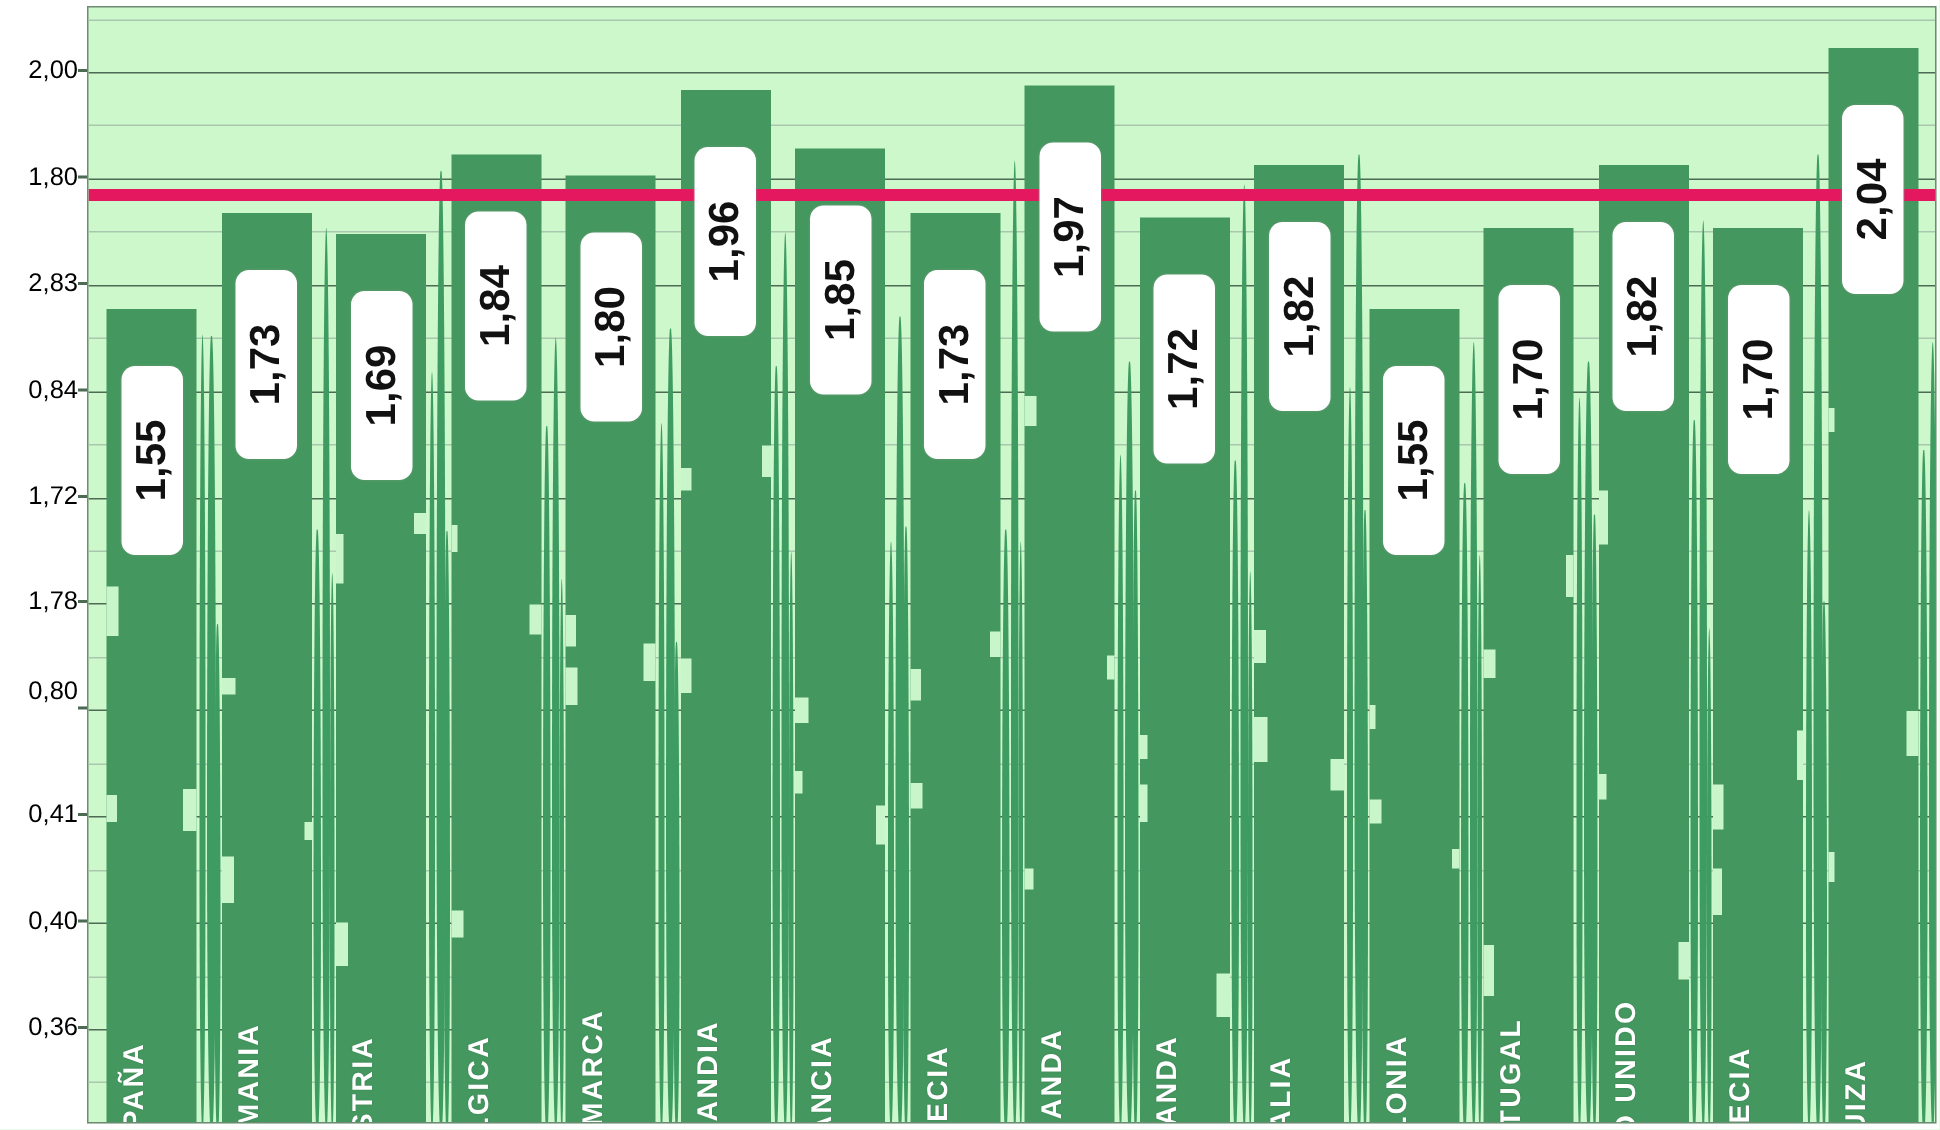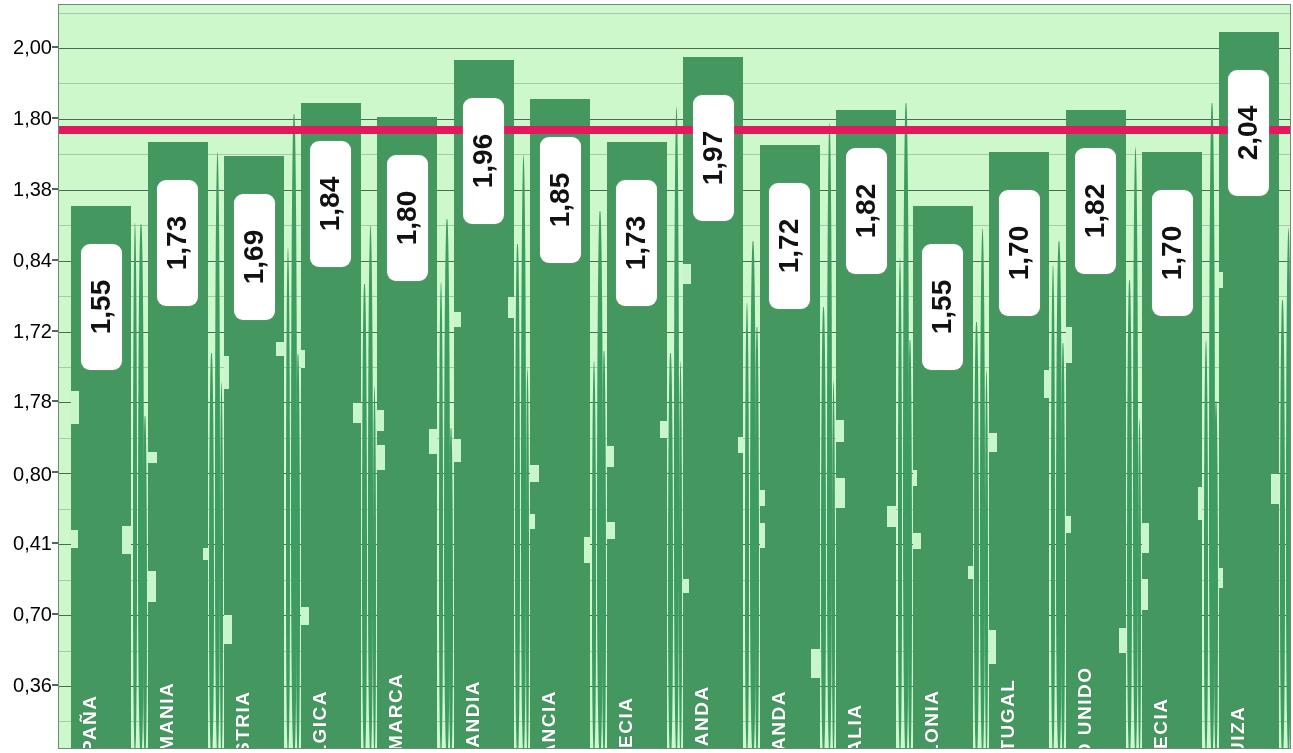--- a/index.html
+++ b/index.html
@@ -18,21 +18,21 @@
   
   #y-axis{
     position:absolute;
     left:0; top:0;
     width:58px; height:753px;
   }
   .ytick{
     position:absolute;
     right:6px;
     transform:translateY(-50%);
-    font-size:20px;
+    font-size:17px;
     color:#000000;
     white-space:nowrap;
     letter-spacing:0px;
     font-family:"Liberation Sans", sans-serif;
   }
   .ytickmark{
     position:absolute;
     right:0px;
     width:6px;height:2px;
     background:#4d6b52;
@@ -139,33 +139,33 @@
 </head>
 <body>
 
 <div id="chart-root">
 
   <div id="y-axis">
       <div class="ytick" style="top: 47px;">2,00</div>
       <div class="ytickmark" style="top: 47px;"></div>
       <div class="ytick" style="top: 117.889px;">1,80</div>
       <div class="ytickmark" style="top: 117.889px;"></div>
-      <div class="ytick" style="top: 188.778px;">1,38</div>
+      <div class="ytick" style="top: 188.778px;">2,83</div>
       <div class="ytickmark" style="top: 188.778px;"></div>
       <div class="ytick" style="top: 259.667px;">0,84</div>
       <div class="ytickmark" style="top: 259.667px;"></div>
       <div class="ytick" style="top: 330.556px;">1,72</div>
       <div class="ytickmark" style="top: 330.556px;"></div>
       <div class="ytick" style="top: 401.444px;">1,78</div>
       <div class="ytickmark" style="top: 401.444px;"></div>
-      <div class="ytick" style="top: 474px;">0,80</div>
+      <div class="ytick" style="top: 461px;">0,80</div>
       <div class="ytickmark" style="top: 472.333px;"></div>
       <div class="ytick" style="top: 543.222px;">0,41</div>
       <div class="ytickmark" style="top: 543.222px;"></div>
-      <div class="ytick" style="top: 614.111px;">0,70</div>
+      <div class="ytick" style="top: 614.111px;">0,40</div>
       <div class="ytickmark" style="top: 614.111px;"></div>
       <div class="ytick" style="top: 685px;">0,36</div>
       <div class="ytickmark" style="top: 685px;"></div>
     </div>
 
   <div id="plot">
     <div id="grid-layer">
         <div class="grid-minor" style="top: 716.4px;"></div>
         <div class="grid-major" style="top: 681px;"></div>
         <div class="grid-minor" style="top: 645.6px;"></div>

